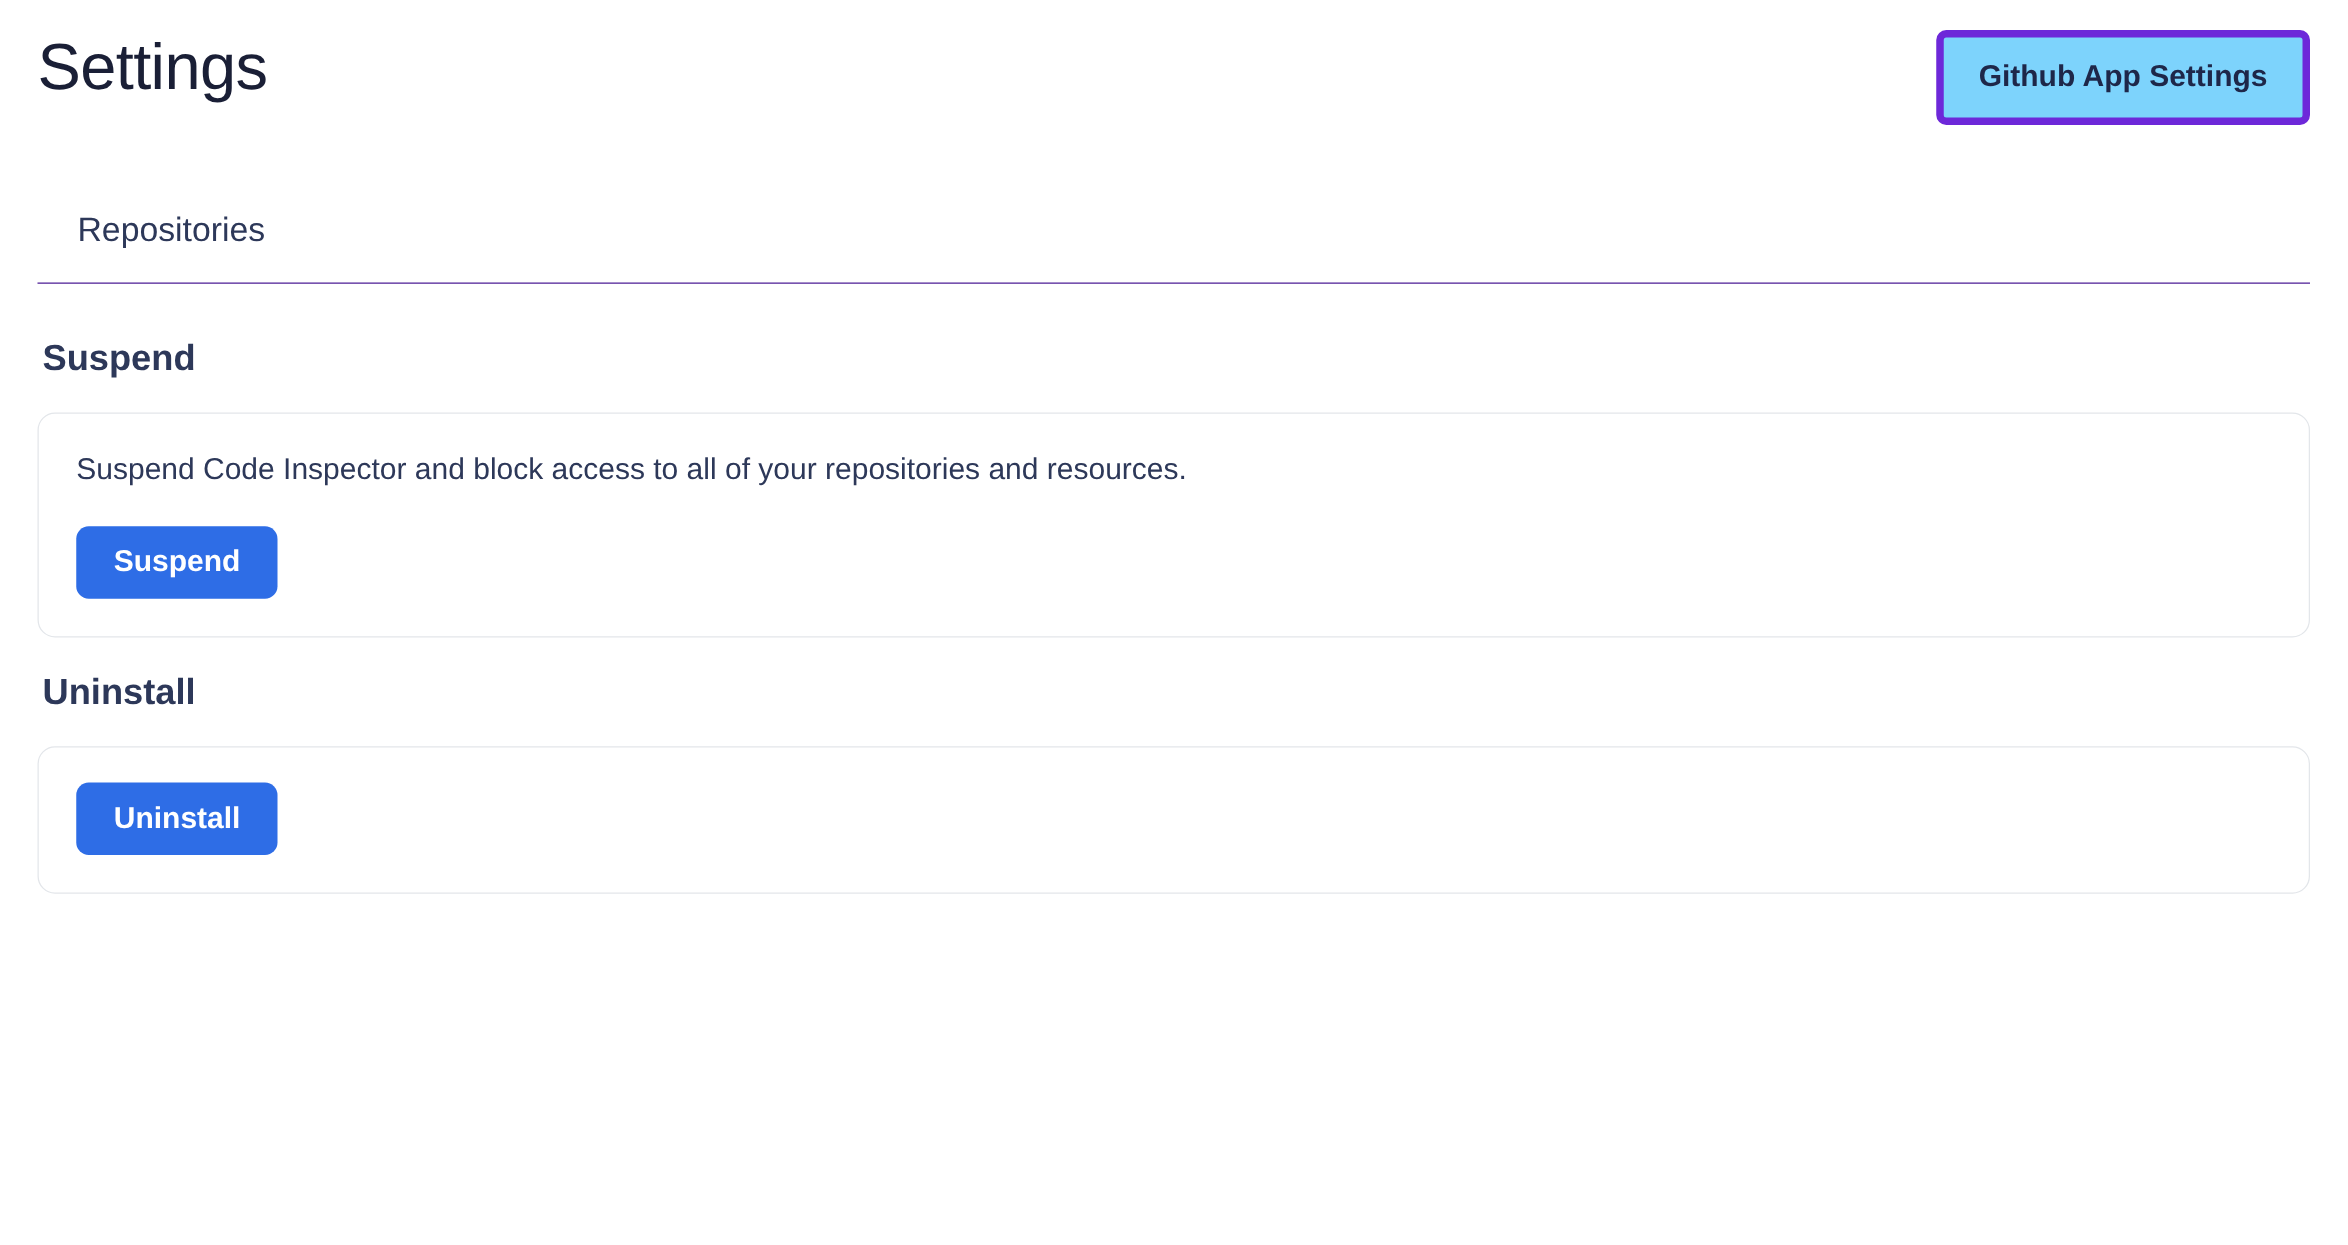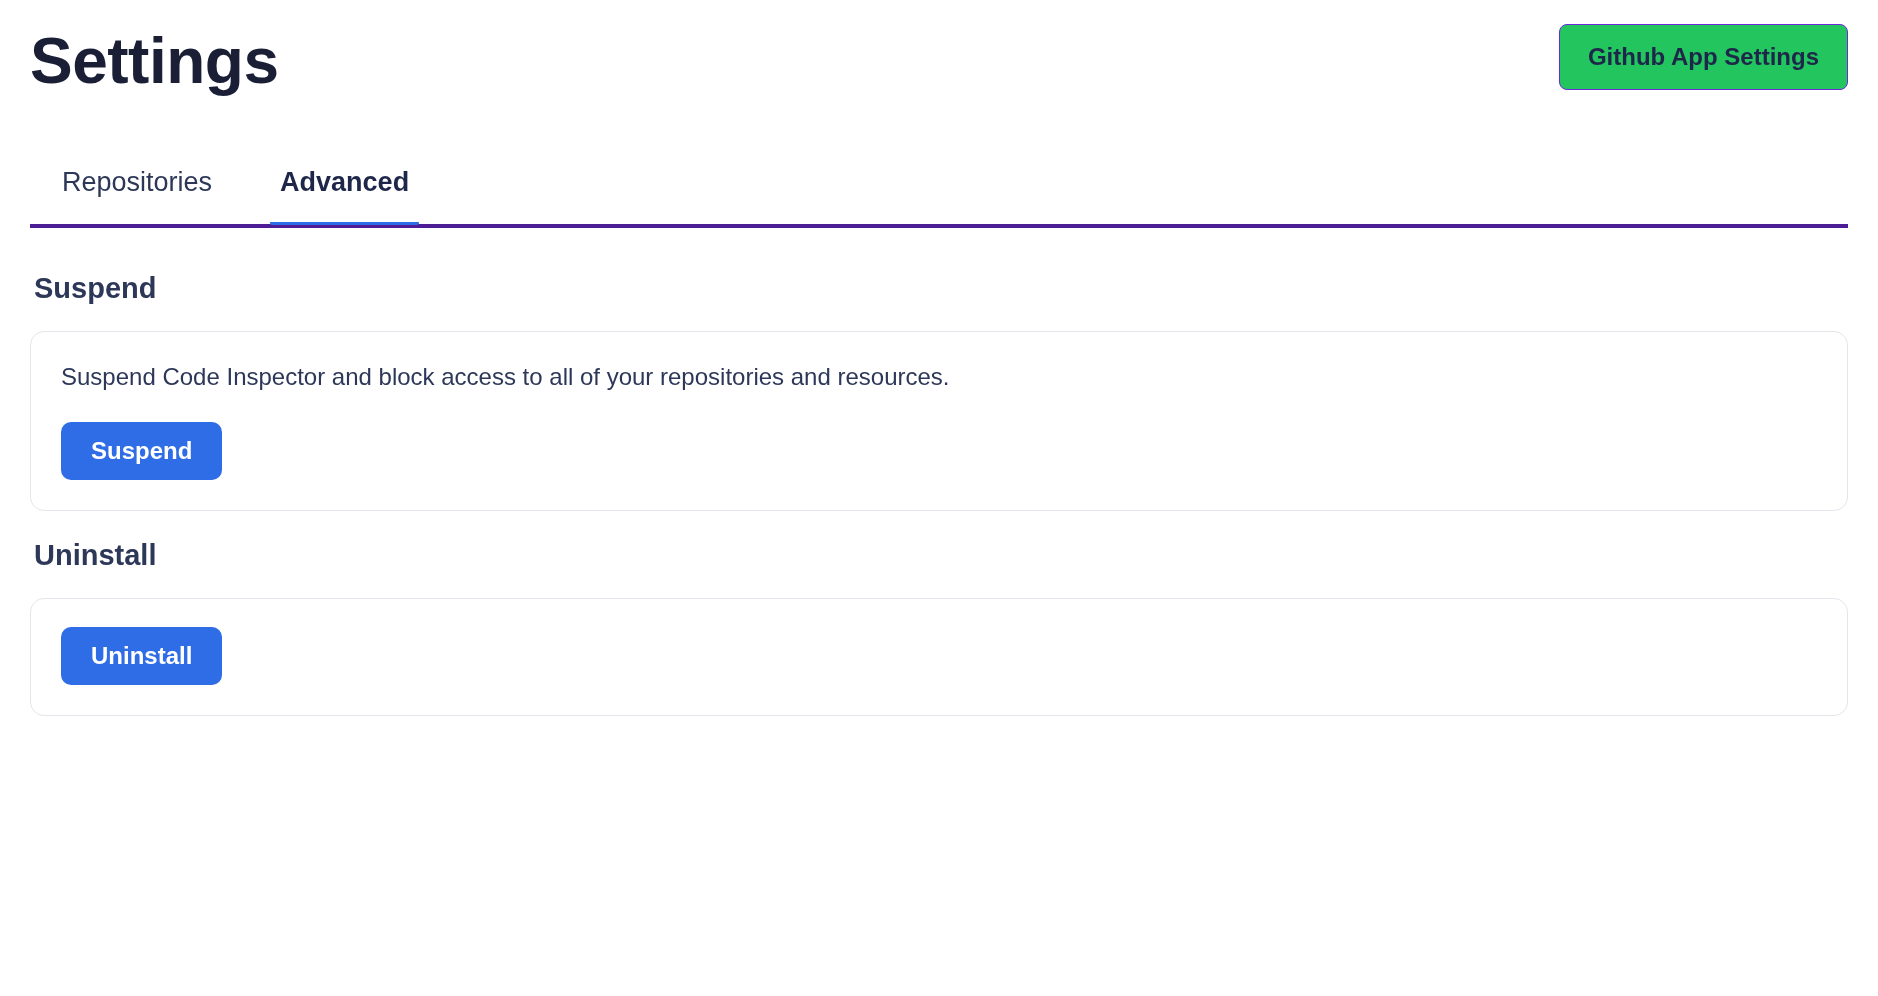--- a/index.html
+++ b/index.html
@@ -12,38 +12,38 @@
       background: #ffffff;
       padding: 24px 30px;
     }
     .header {
       display: flex;
       justify-content: space-between;
       align-items: flex-start;
       margin-bottom: 60px;
     }
     .page-title {
-      font-size: 64px;
-      font-weight: 700;
+      font-size: 52px;
+      font-weight: 400;
       color: #1a1f36;
       letter-spacing: -0.5px;
     }
     .github-app-button {
-      background: #22c55e;
-      border: 1px solid #6d28d9;
+      background: #7dd3fc;
+      border: 6px solid #6d28d9;
       border-radius: 8px;
       padding: 18px 28px;
       font-size: 24px;
       font-weight: 600;
       color: #1e2749;
       cursor: pointer;
     }
     .tabs {
       display: flex;
-      border-bottom: 4px solid #4c1d95;
+      border-bottom: 1px solid #4c1d95;
       gap: 48px;
       padding-left: 22px;
       margin-bottom: 44px;
     }
     .tab {
       font-size: 27px;
       font-weight: 500;
       color: #2d3859;
       padding: 8px 10px 24px 10px;
       cursor: pointer;
@@ -93,21 +93,20 @@
 </head>
 <body>
 
 <div class="header">
   <h1 class="page-title">Settings</h1>
   <button class="github-app-button">Github App Settings</button>
 </div>
 
 <div class="tabs">
   <div class="tab">Repositories</div>
-  <div class="tab active">Advanced</div>
 </div>
 
 <div class="section">
   <h2 class="section-title">Suspend</h2>
   <div class="card">
     <p class="card-description">Suspend Code Inspector and block access to all of your repositories and resources.</p>
     <button class="primary-button">Suspend</button>
   </div>
 </div>
 

